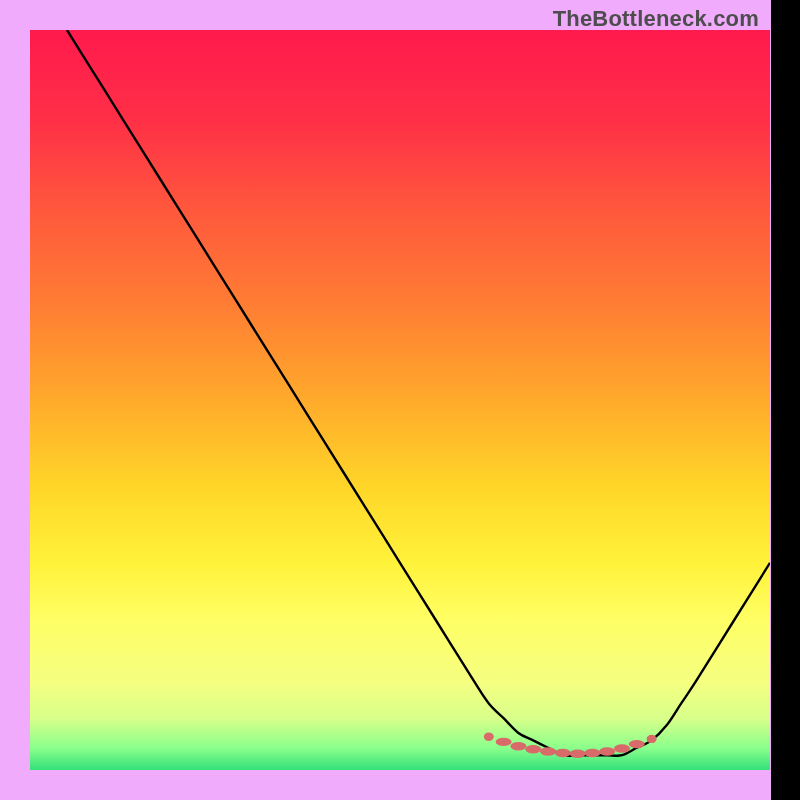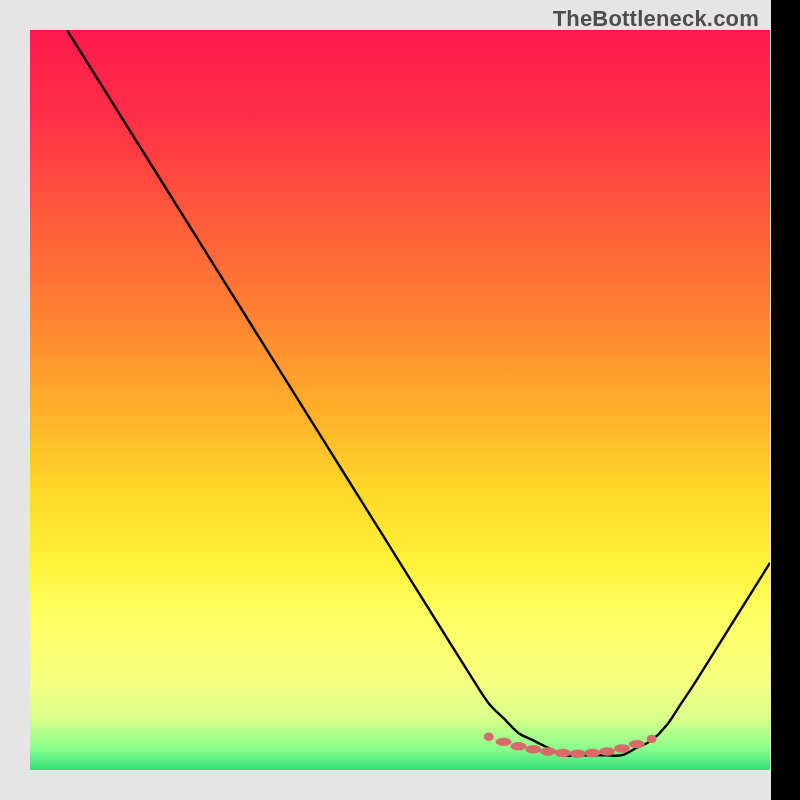--- a/index.html
+++ b/index.html
@@ -9,21 +9,21 @@
     height: 800px;
     background: #000;
     overflow: hidden;
   }
   .frame {
     position: absolute;
     left: 0;
     top: 0;
     width: 771px;
     height: 800px;
-    background: #e5e5e5;
+    background: #f0abfc;
   }
   .plot {
     position: absolute;
     left: 30px;
     top: 30px;
     width: 740px;
     height: 740px;
     overflow: hidden;
   }
   .gradient {

